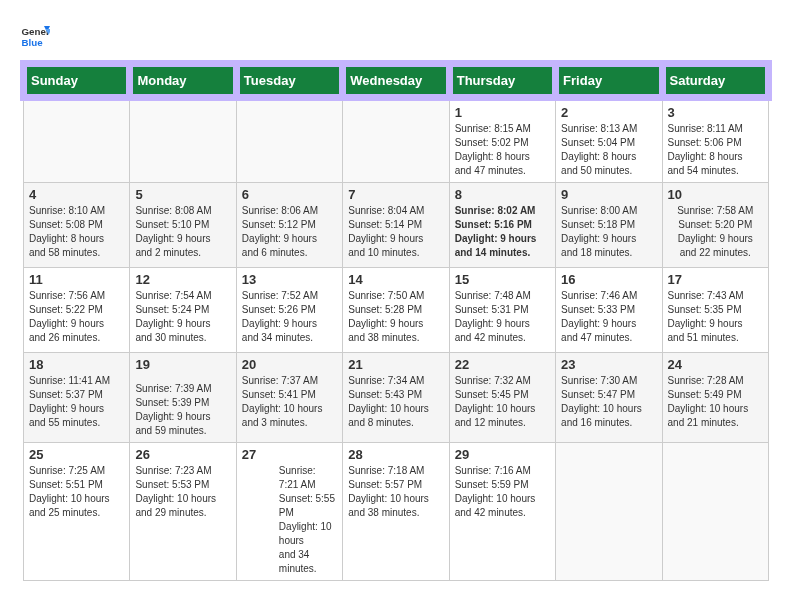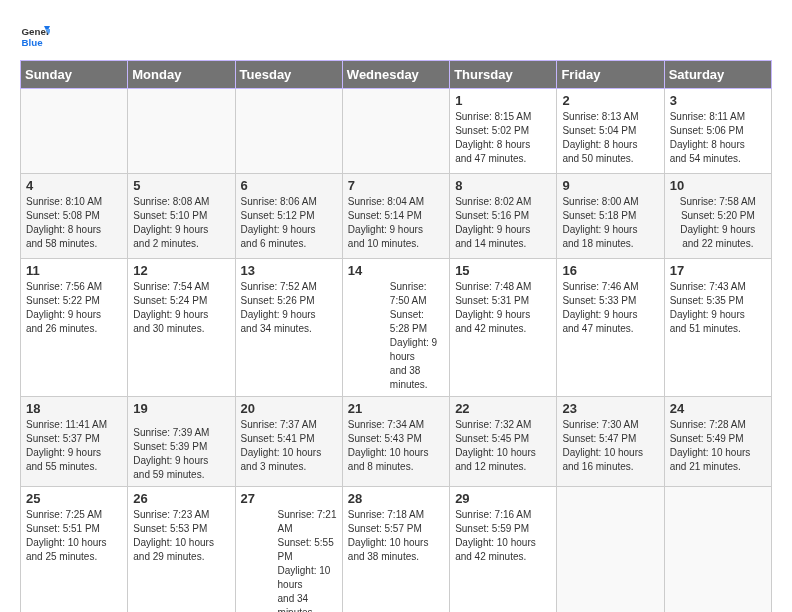--- a/index.html
+++ b/index.html
@@ -36,27 +36,27 @@
     .location {
       font-size: 16px;
       color: #333;
     }
     .calendar {
       width: 100%;
       border-collapse: collapse;
       table-layout: fixed;
     }
     .calendar th {
-      background: #737373;
+      background: #15803d;
       color: white;
       padding: 6px 4px;
       font-size: 13px;
       font-weight: bold;
       text-align: left;
-      border: 1px solid #c4b5fd;
+      border: 7px solid #c4b5fd;
     }
     .calendar td {
       vertical-align: top;
       padding: 4px 5px;
       font-size: 10.5px;
       color: #333;
       border: 1px solid #ccc;
       height: 85px;
       width: 113px;
     }
@@ -163,21 +163,21 @@
         </td>
         <td>
           <div class="day-num">7</div>
           <div class="day-info" style="white-space: pre-line;">Sunrise: 8:04 AM
 Sunset: 5:14 PM
 Daylight: 9 hours
 and 10 minutes.</div>
         </td>
         <td>
           <div class="day-num">8</div>
-          <div class="day-info" style="white-space: pre-line;">Sunrise: 8:02 AM
+          <div class="day-info" style="white-space: pre-line; font-weight: bold;">Sunrise: 8:02 AM
 Sunset: 5:16 PM
 Daylight: 9 hours
 and 14 minutes.</div>
         </td>
         <td>
           <div class="day-num">9</div>
           <div class="day-info" style="white-space: pre-line;">Sunrise: 8:00 AM
 Sunset: 5:18 PM
 Daylight: 9 hours
 and 18 minutes.</div>
@@ -207,21 +207,21 @@
         </td>
         <td>
           <div class="day-num">13</div>
           <div class="day-info" style="white-space: pre-line;">Sunrise: 7:52 AM
 Sunset: 5:26 PM
 Daylight: 9 hours
 and 34 minutes.</div>
         </td>
         <td>
           <div class="day-num">14</div>
-          <div class="day-info" style="white-space: pre-line; margin-left: 42px;">Sunrise: 7:50 AM
+          <div class="day-info" style="white-space: pre-line;">Sunrise: 7:50 AM
 Sunset: 5:28 PM
 Daylight: 9 hours
 and 38 minutes.</div>
         </td>
         <td>
           <div class="day-num">15</div>
           <div class="day-info" style="white-space: pre-line;">Sunrise: 7:48 AM
 Sunset: 5:31 PM
 Daylight: 9 hours
 and 42 minutes.</div>

